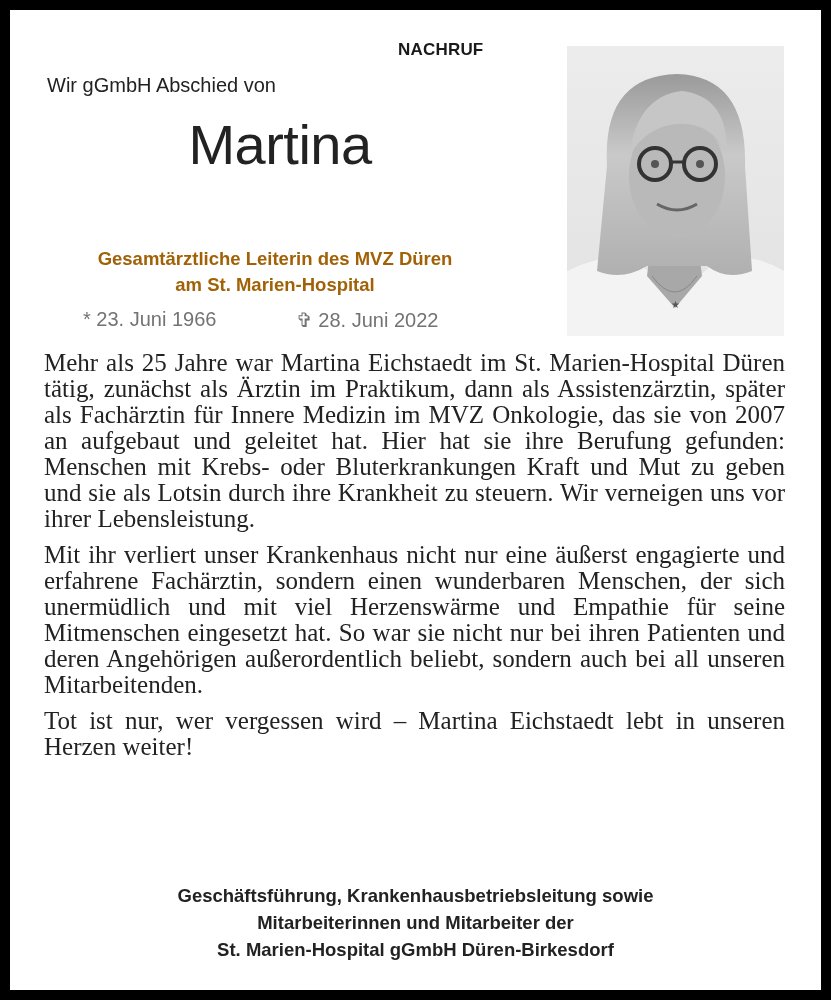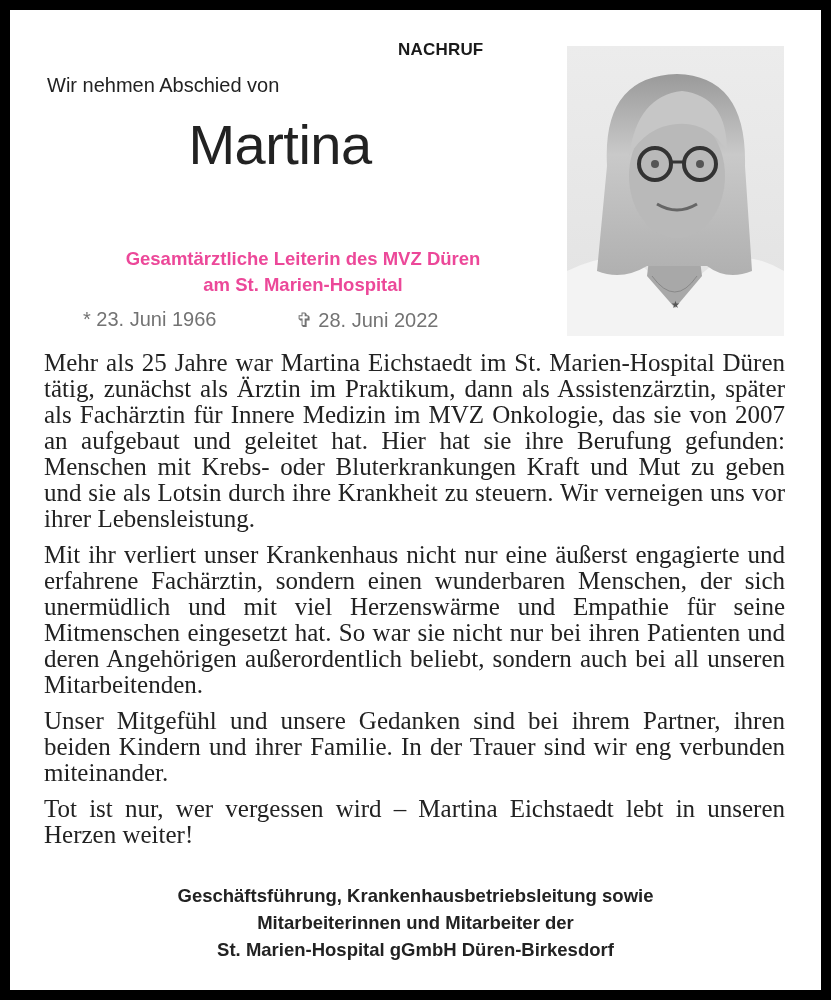--- a/index.html
+++ b/index.html
@@ -5,41 +5,41 @@
   html, body { margin:0; padding:0; }
   body { width:831px; height:1000px; background:#000; position:relative; overflow:hidden; }
   .page { position:absolute; left:10px; top:10px; width:811px; height:980px; background:#fff; color:#1a1a1a; font-family:"Liberation Sans", sans-serif; }
   .abs { position:absolute; }
   .header-label { left:0; width:811px; top:30px; font-weight:bold; font-size:17px; letter-spacing:0.2px; }
   .header-label span { position:absolute; left:360px;margin-left:28px; }
   .intro { left:37px; top:64px; font-size:20px; color:#222; }
   .name { left:5px; width:530px; text-align:center; font-size:56px; line-height:58px; color:#222; letter-spacing:-0.5px; }
   .name.first { top:106px; }
   .name.last { top:170px; }
-  .role { left:0; width:530px; text-align:center; font-weight:bold; font-size:18.5px; line-height:26px; color:#ec4899;padding-left:28px; }
+  .role { left:0; width:530px; text-align:center; font-weight:bold; font-size:18.5px; line-height:26px; color:#a16207; }
   .role.l1 { top:236px; }
   .role.l2 { top:262px; }
   .dates { top:298px; font-size:20px; color:#737373; }
   .birth { left:73px; }
   .death { left:286px; }
   .photo { left:557px; top:36px; width:217px; height:290px; background:#eaeaea; overflow:hidden; }
   .body-text { left:34px; width:741px; font-size:25px; line-height:26px; color:#222; text-align:justify; font-family:Liberation Serif, serif; }
   .body-text p { margin:0 0 10px 0; text-align:justify; }
   .footer { left:0; width:811px; text-align:center; font-weight:bold; font-size:18.5px; line-height:27px; color:#222; top:872px; }
 </style>
 </head>
 <body>
 
 <div class="page">
 
   <div class="abs header-label">
     <span>NACHRUF</span>
   </div>
 
-  <div class="abs intro">Wir nehmen Abschied von</div>
+  <div class="abs intro">Wir gGmbH Abschied von</div>
 
   <div class="abs name first">Martina</div>
 
   <div class="abs role l1">Gesamtärztliche Leiterin des MVZ Düren</div>
   <div class="abs role l2">am St. Marien-Hospital</div>
 
   <div class="abs dates birth">* 23. Juni 1966</div>
   <div class="abs dates death">✞ 28. Juni 2022</div>
 
   <div class="abs photo" title="Portrait photo of Martina Eichstaedt">
@@ -76,21 +76,20 @@
       <path d="M90 158 Q110 170 130 158" fill="none" stroke="#666" stroke-width="3"></path>
 
       <path d="M85 230 Q108 262 130 230" fill="none" stroke="#888" stroke-width="1"></path>
       <text x="104" y="262" font-size="10" fill="#555" font-family="DejaVu Sans, sans-serif">★</text>
     </svg>
   </div>
 
   <div class="abs body-text" style="top:340px;">
     <p>Mehr als 25 Jahre war Martina Eichstaedt im St. Marien-Hospital Düren tätig, zunächst als Ärztin im Praktikum, dann als Assistenzärztin, später als Fachärztin für Innere Medizin im MVZ Onkologie, das sie von 2007 an aufgebaut und geleitet hat. Hier hat sie ihre Berufung gefunden: Menschen mit Krebs- oder Bluterkrankungen Kraft und Mut zu geben und sie als Lotsin durch ihre Krankheit zu steuern. Wir verneigen uns vor ihrer Lebensleistung.</p>
     <p>Mit ihr verliert unser Krankenhaus nicht nur eine äußerst engagierte und erfahrene Fachärztin, sondern einen wunderbaren Menschen, der sich unermüdlich und mit viel Herzenswärme und Empathie für seine Mitmenschen eingesetzt hat. So war sie nicht nur bei ihren Patienten und deren Angehörigen außerordentlich beliebt, sondern auch bei all unseren Mitarbeitenden.</p>
-    <p>Unser Mitgefühl und unsere Gedanken sind bei ihrem Partner, ihren beiden Kindern und ihrer Familie. In der Trauer sind wir eng verbunden miteinander.</p>
     <p>Tot ist nur, wer vergessen wird – Martina Eichstaedt lebt in unseren Herzen weiter!</p>
   </div>
 
   <div class="abs footer">
     <div>Geschäftsführung, Krankenhausbetriebsleitung sowie</div>
     <div>Mitarbeiterinnen und Mitarbeiter der</div>
     <div>St. Marien-Hospital gGmbH Düren-Birkesdorf</div>
   </div>
 
 </div>

